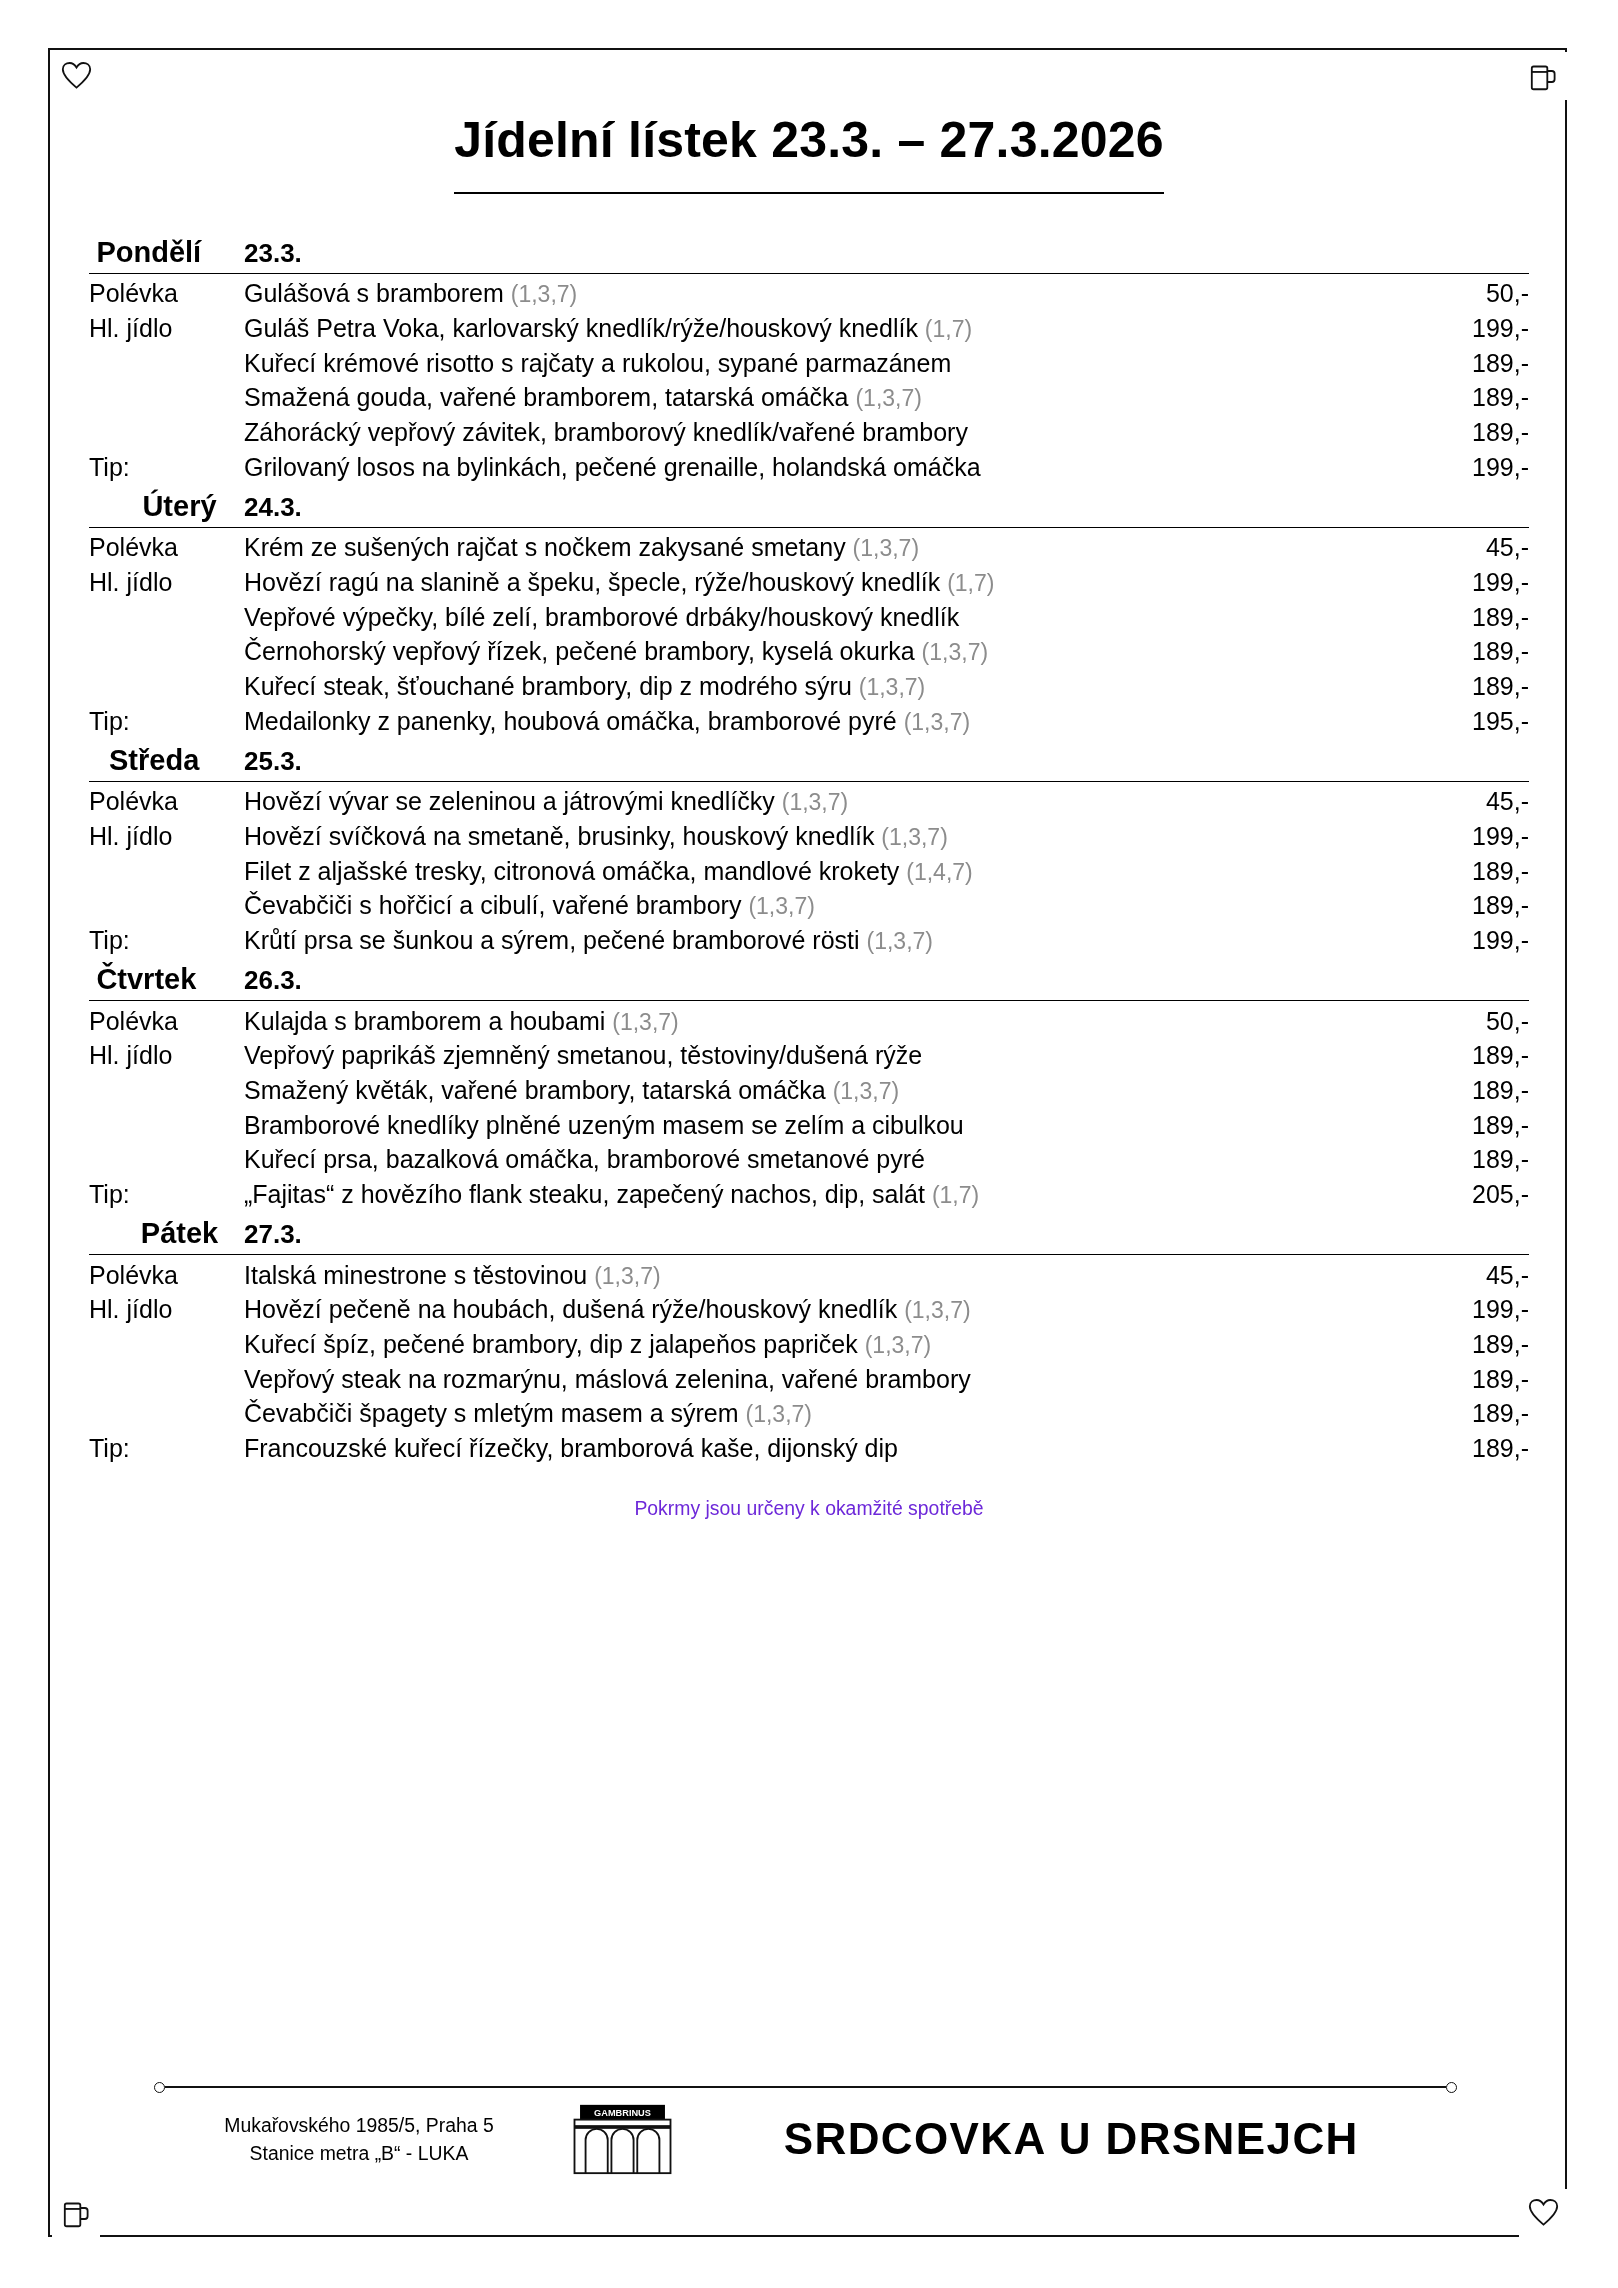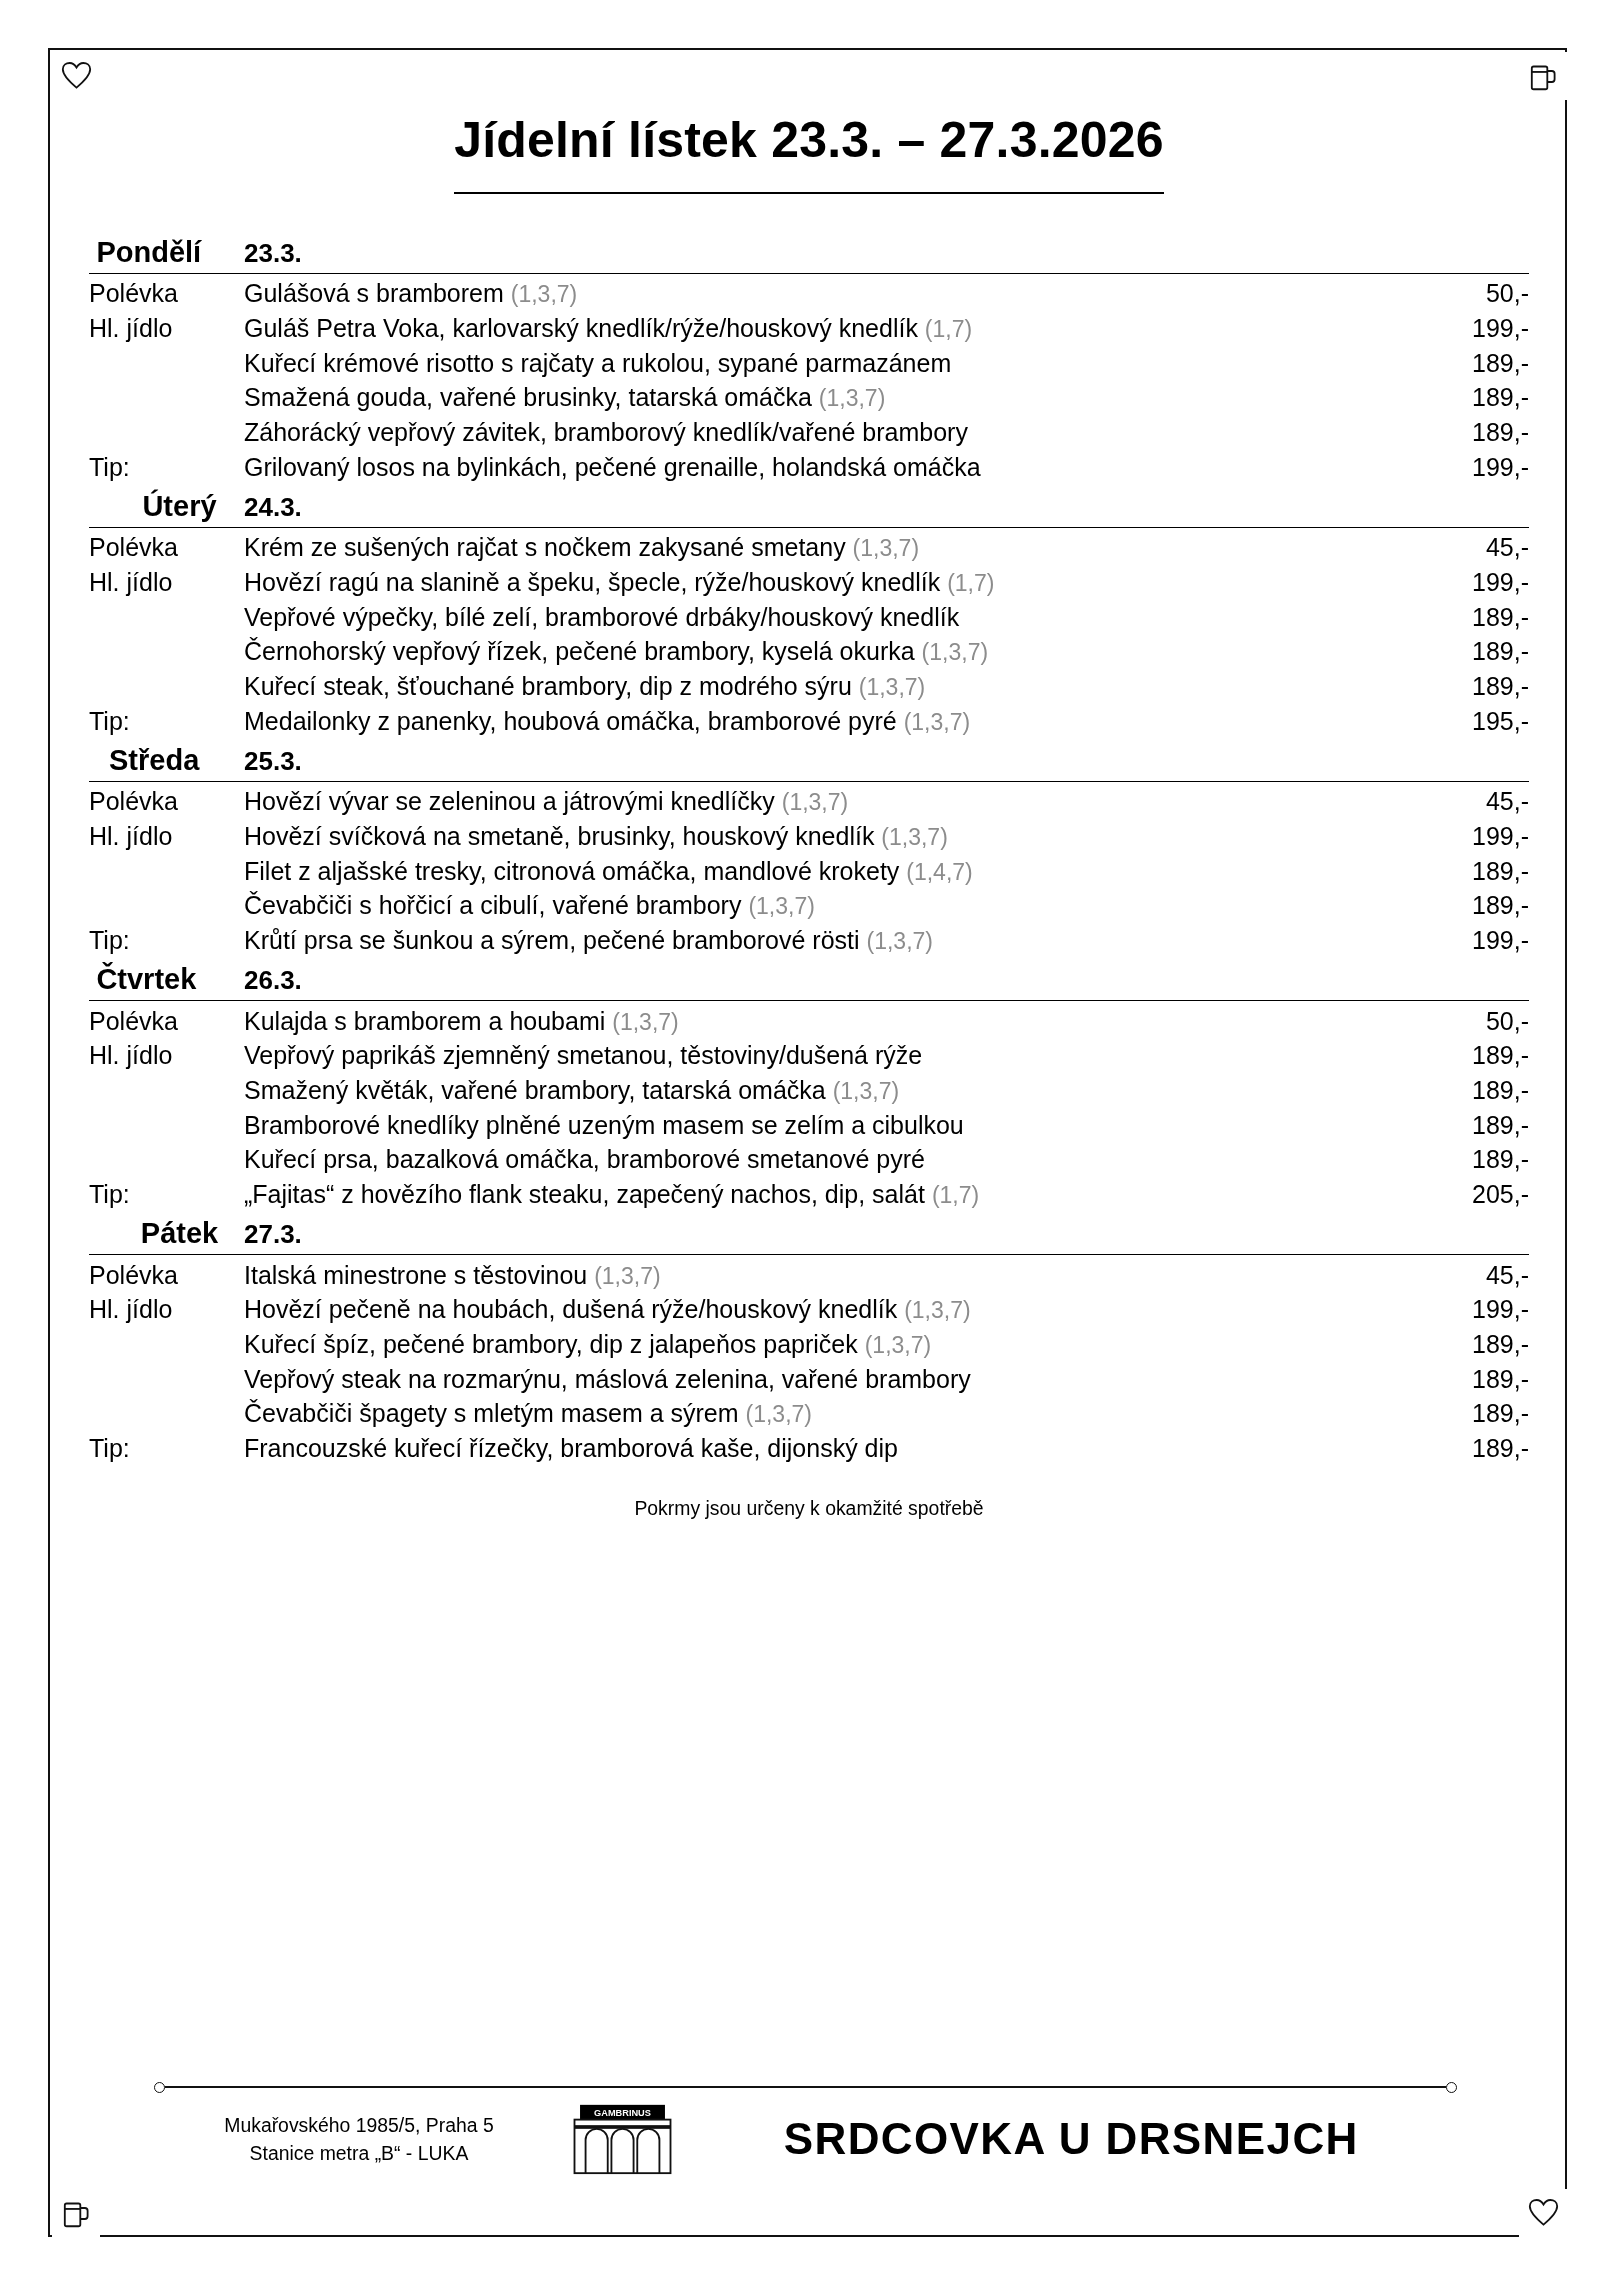--- a/index.html
+++ b/index.html
@@ -116,21 +116,21 @@
     white-space: nowrap;
     padding-right: 9.2px;
   }
   .alg {
     color: #8c8c8c;
     font-size: 23px;
   }
 
   .note {
     text-align: center;
-    color: #000000;
+    color: #6d28d9;
     font-size: 19.4px;
     margin-top: 31px;
     margin-bottom: 16px;
   }
 
   
   .footer {
     position: absolute;
     left: 132px;
     bottom: 103px;
@@ -243,21 +243,21 @@
           <td class="col-desc"><span>Guláš Petra Voka, karlovarský knedlík/rýže/houskový knedlík </span><span class="alg">(1,7)</span></td>
           <td class="col-price">199,-</td>
         </tr>
         <tr>
           <td class="col-label"></td>
           <td class="col-desc"><span>Kuřecí krémové risotto s rajčaty a rukolou, sypané parmazánem</span><span class="alg"></span></td>
           <td class="col-price">189,-</td>
         </tr>
         <tr>
           <td class="col-label"></td>
-          <td class="col-desc"><span>Smažená gouda, vařené brusinky, tatarská omáčka </span><span class="alg">(1,3,7)</span></td>
+          <td class="col-desc"><span>Smažená gouda, vařené bramborem, tatarská omáčka </span><span class="alg">(1,3,7)</span></td>
           <td class="col-price">189,-</td>
         </tr>
         <tr>
           <td class="col-label"></td>
           <td class="col-desc"><span>Záhorácký vepřový závitek, bramborový knedlík/vařené brambory</span><span class="alg"></span></td>
           <td class="col-price">189,-</td>
         </tr>
         <tr>
           <td class="col-label">Tip:</td>
           <td class="col-desc"><span>Grilovaný losos na bylinkách, pečené grenaille, holandská omáčka</span><span class="alg"></span></td>

